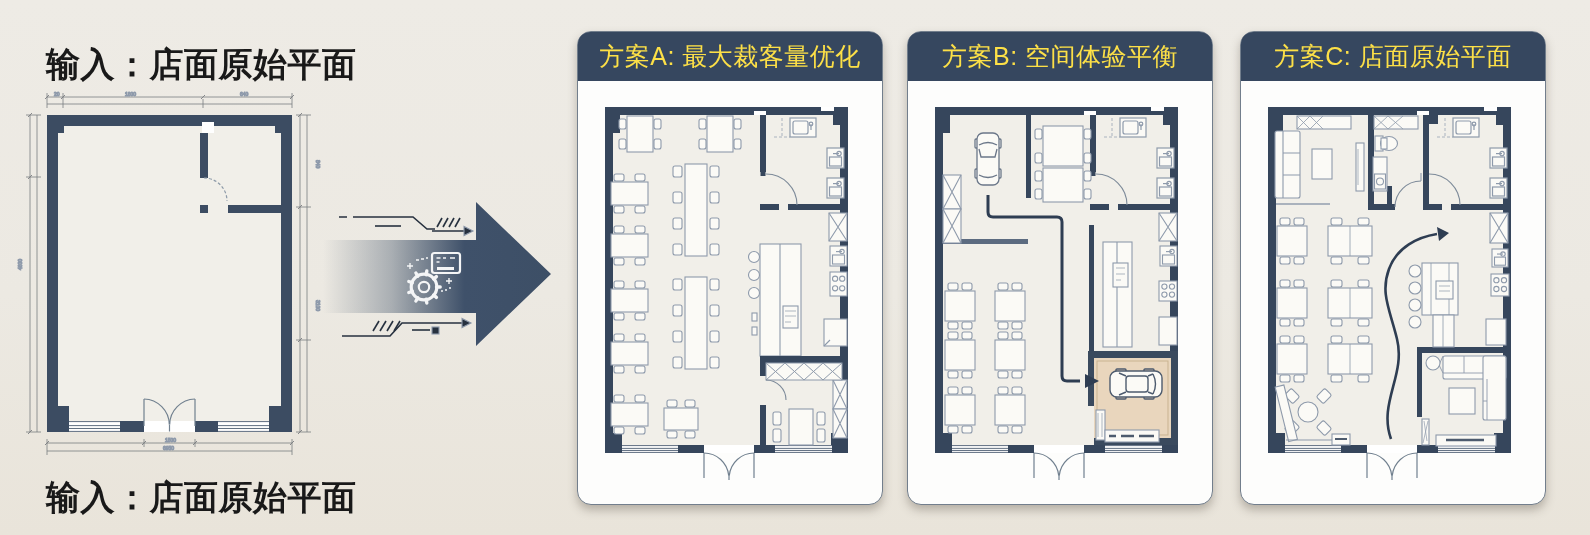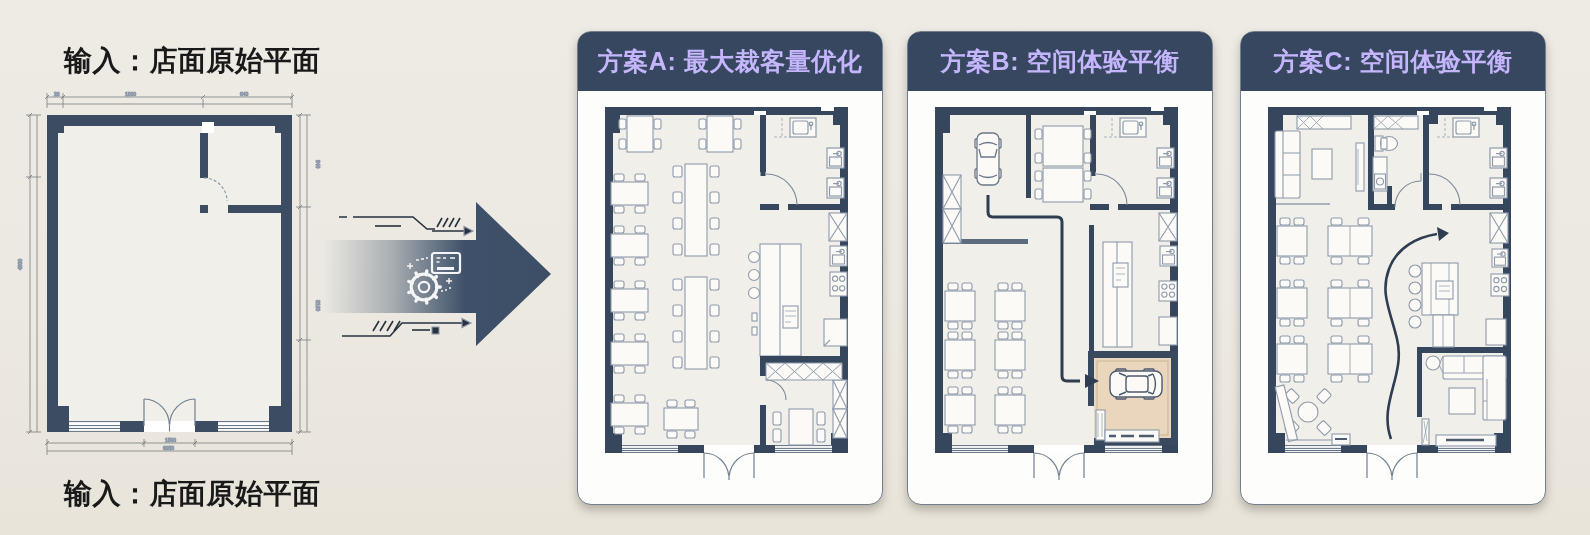--- a/index.html
+++ b/index.html
@@ -2,46 +2,46 @@
 <html lang="zh"><head>
 <meta charset="utf-8">
 <title>layout</title>
 <style>
   html,body { margin:0; padding:0; }
   body {
     width:1590px; height:535px; overflow:hidden; position:relative;
     font-family:"Liberation Sans", sans-serif;
     background:linear-gradient(180deg,#eeebe5 0%,#ece9e2 55%,#e9e4da 100%);
   }
-  .lbl { position:absolute; left:64px; color:#191919; font-size:28px; font-weight:bold; letter-spacing:0.5px; white-space:nowrap; }
+  .lbl { position:absolute; left:46px; color:#191919; font-size:34px; font-weight:bold; letter-spacing:0.5px; white-space:nowrap; }
   .card { position:absolute; top:31px; width:304px; height:472px; background:#fdfdfc;
           border:1.5px solid #727e8c; border-radius:14px; box-shadow:0 5px 10px rgba(95,88,75,0.38); }
-  .hdr { height:59px; background:#36475f; border-radius:12px 12px 0 0; color:#c4b5fd;
-         font-size:25px; font-weight:bold; display:flex; align-items:center; justify-content:center; letter-spacing:0.5px; }
+  .hdr { height:49px; background:#36475f; border-radius:12px 12px 0 0; color:#fde047;
+         font-size:25px; font-weight:normal; display:flex; align-items:center; justify-content:center; letter-spacing:0.5px; }
 </style>
 </head>
 <body>
 
 <div class="lbl" style="top:42px;">输入：店面原始平面</div>
 
 <div class="lbl" style="top:475px;">输入：店面原始平面</div>
 
 <div class="card" style="left:577px;">
 
   <div class="hdr">方案A: 最大裁客量优化</div>
 </div>
 
 <div class="card" style="left:907px;">
 
   <div class="hdr">方案B: 空间体验平衡</div>
 </div>
 
 <div class="card" style="left:1240px;">
 
-  <div class="hdr">方案C: 空间体验平衡</div>
+  <div class="hdr">方案C: 店面原始平面</div>
 </div>
 <svg width="1590" height="535" viewBox="0 0 1590 535" style="position:absolute;left:0;top:0;" fill="#fbfaf6" stroke="#8e9aab" stroke-width="1.1">
 <defs>
 <g id="shellg">
         <rect x="32" y="80" width="235" height="338" fill="#f1efe9" stroke="none"></rect>
         <g fill="#36465c" stroke="none">
           <rect x="28" y="76" width="243" height="8"></rect>
           <rect x="28" y="76" width="8" height="346"></rect>
           <rect x="263" y="76" width="8" height="346"></rect>
           <rect x="28" y="414" width="243" height="8"></rect>

